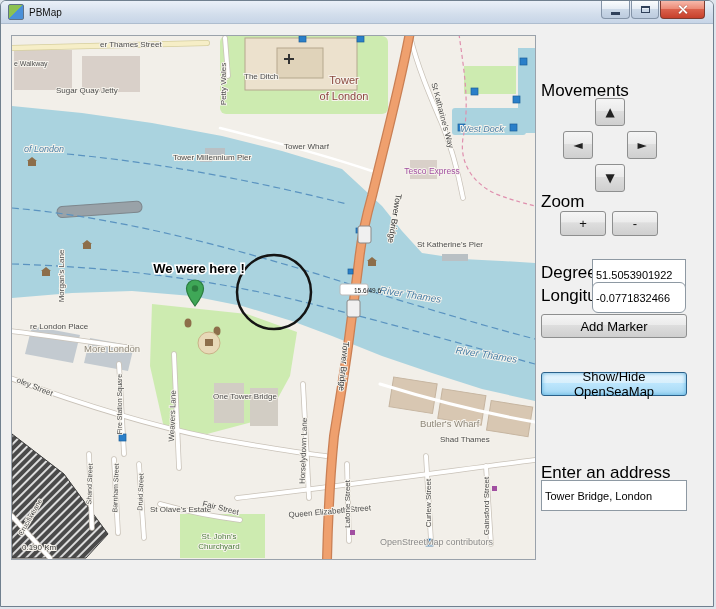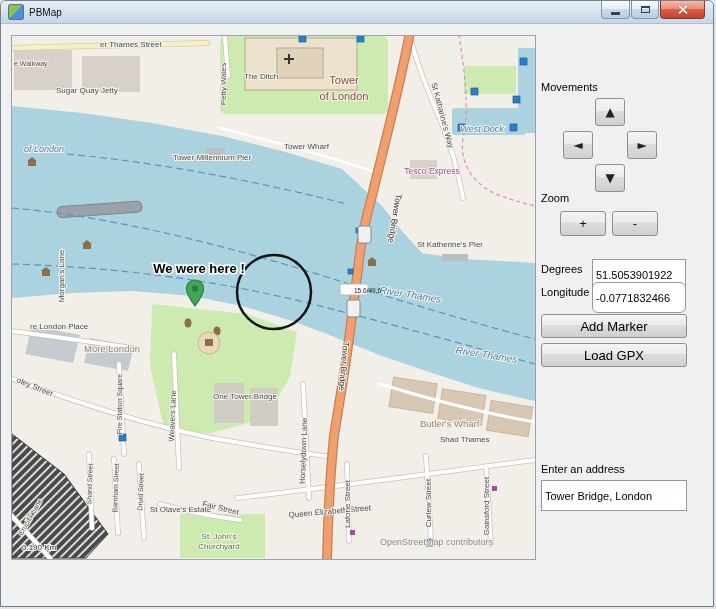--- a/index.html
+++ b/index.html
@@ -11,21 +11,21 @@
   .winbtns{position:absolute;right:8px;top:0;display:flex;}
   .wb{height:18px;border:1px solid #8494a8;border-top:none;border-radius:0 0 4px 4px;margin-left:0;background:linear-gradient(#fbfdfe,#e6edf5 45%,#ccd9e8 50%,#bccbde);display:flex;align-items:center;justify-content:center;box-sizing:border-box;}
   .wb-min{width:29px;}.wb-max{width:28px;margin-left:1px;}
   .wb-close{width:45px;margin-left:1px;background:linear-gradient(#f7b9ab,#ec8b77 45%,#da604b 50%,#c6402c);border-color:#7e3b30;}
   .g-min{width:9px;height:3px;background:#30415a;margin-top:7px;}
   .g-max{width:9px;height:7px;border:1px solid #30415a;border-top:2px solid #30415a;box-sizing:border-box;}
   .g-x{position:relative;width:11px;height:11px;}
   .g-x::before,.g-x::after{content:"";position:absolute;left:5px;top:0;width:2px;height:11px;background:#fff;box-shadow:0 0 1px #7a2a1c;}
   .g-x::before{transform:rotate(45deg);}.g-x::after{transform:rotate(-45deg);}
   .mapwrap{position:absolute;left:10px;top:34px;width:523px;height:523px;border:1px solid #9aa2ab;box-sizing:content-box;background:#f2efe9;}
-  .plabel{position:absolute;font-size:11px;color:#000;}
+  .plabel{position:absolute;font-size:17px;color:#000;}
   .abtn{position:absolute;width:30px;height:28px;border:1px solid #8e8f8f;border-radius:3px;background:linear-gradient(#f5f5f5,#ebebeb 45%,#dedede 46%,#cfcfcf);font-size:12px;color:#222;display:flex;align-items:center;justify-content:center;padding:0;font-family:"DejaVu Sans",sans-serif;}
   .zbtn{position:absolute;width:46px;height:25px;border:1px solid #8e8f8f;border-radius:3px;background:linear-gradient(#f5f5f5,#ebebeb 45%,#dedede 46%,#cfcfcf);font-size:13px;color:#111;display:flex;align-items:center;justify-content:center;padding:0;}
   .wbtn{position:absolute;width:146px;height:24px;border:1px solid #8e8f8f;border-radius:3px;background:linear-gradient(#f5f5f5,#ebebeb 45%,#dedede 46%,#cfcfcf);font-size:13px;color:#000;display:flex;align-items:center;justify-content:center;padding:0;font-family:"Liberation Sans",sans-serif;}
   .wbtn.blue{border-color:#2c628b;background:linear-gradient(#eaf6fd,#d7effc 45%,#bde6fd 46%,#a6d9f4);}
   .wbtn.bluefocus{box-shadow:inset 0 0 4px #57aede;}
   .tinput{position:absolute;height:31px;border:1px solid #8e99a3;background:#fff;font-size:11px;font-family:"Liberation Sans",sans-serif;padding:0 3px;box-sizing:border-box;color:#000;}
   
   svg text{font-family:"Liberation Sans",sans-serif;paint-order:stroke;stroke:#f6f3ec;stroke-width:2px;}
   .ms{font-size:8px;fill:#4d4d4d;}
   .ms7{font-size:7px;fill:#4d4d4d;}
@@ -288,18 +288,18 @@
   <div class="plabel" style="left:540px;top:191px">Zoom</div>
   <button class="zbtn" style="left:559px;top:210px">+</button>
   <button class="zbtn" style="left:611px;top:210px">-</button>
 
   <div class="plabel" style="left:540px;top:262px">Degrees</div>
   <input class="tinput" style="left: 591px; top: 258px; width: 94px;" value="51.5053901922">
   <div class="plabel" style="left:540px;top:285px">Longitude</div>
   <input class="tinput" style="left: 591px; top: 281px; width: 94px; border-radius: 6px;" value="-0.0771832466">
 
   <button class="wbtn" style="left:540px;top:313px">Add Marker</button>
-  <button class="wbtn" style="left:540px;top:342px">Load GPX</button>
+  <button class="wbtn blue bluefocus" style="left:540px;top:371px">Show/Hide OpenSeaMap</button>
 
   <div class="plabel" style="left:540px;top:462px">Enter an address</div>
   <input class="tinput" style="left: 540px; top: 479px; width: 146px;" value="Tower Bridge, London">
 
 </div>
 
 </body></html>

